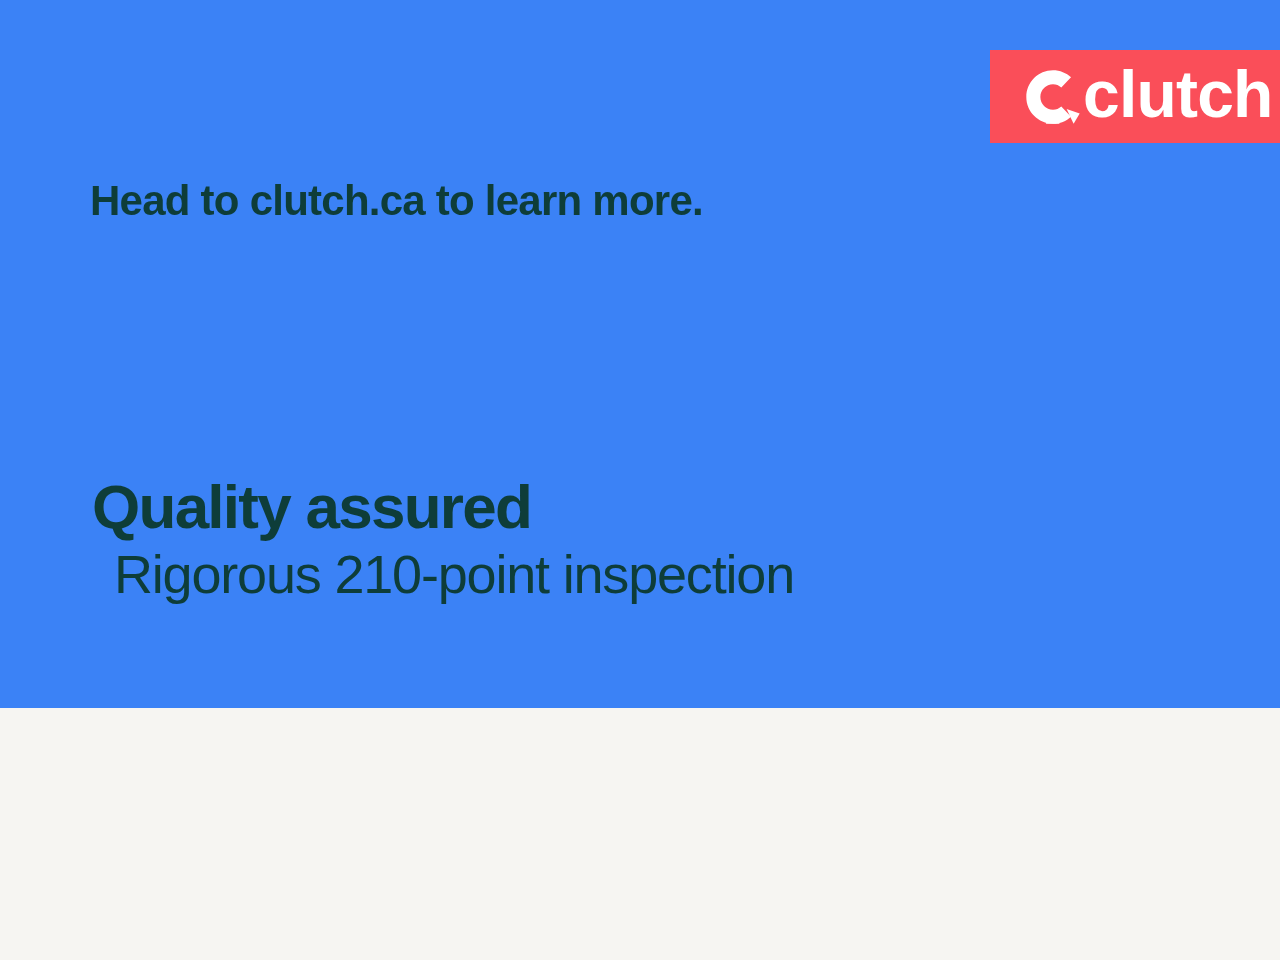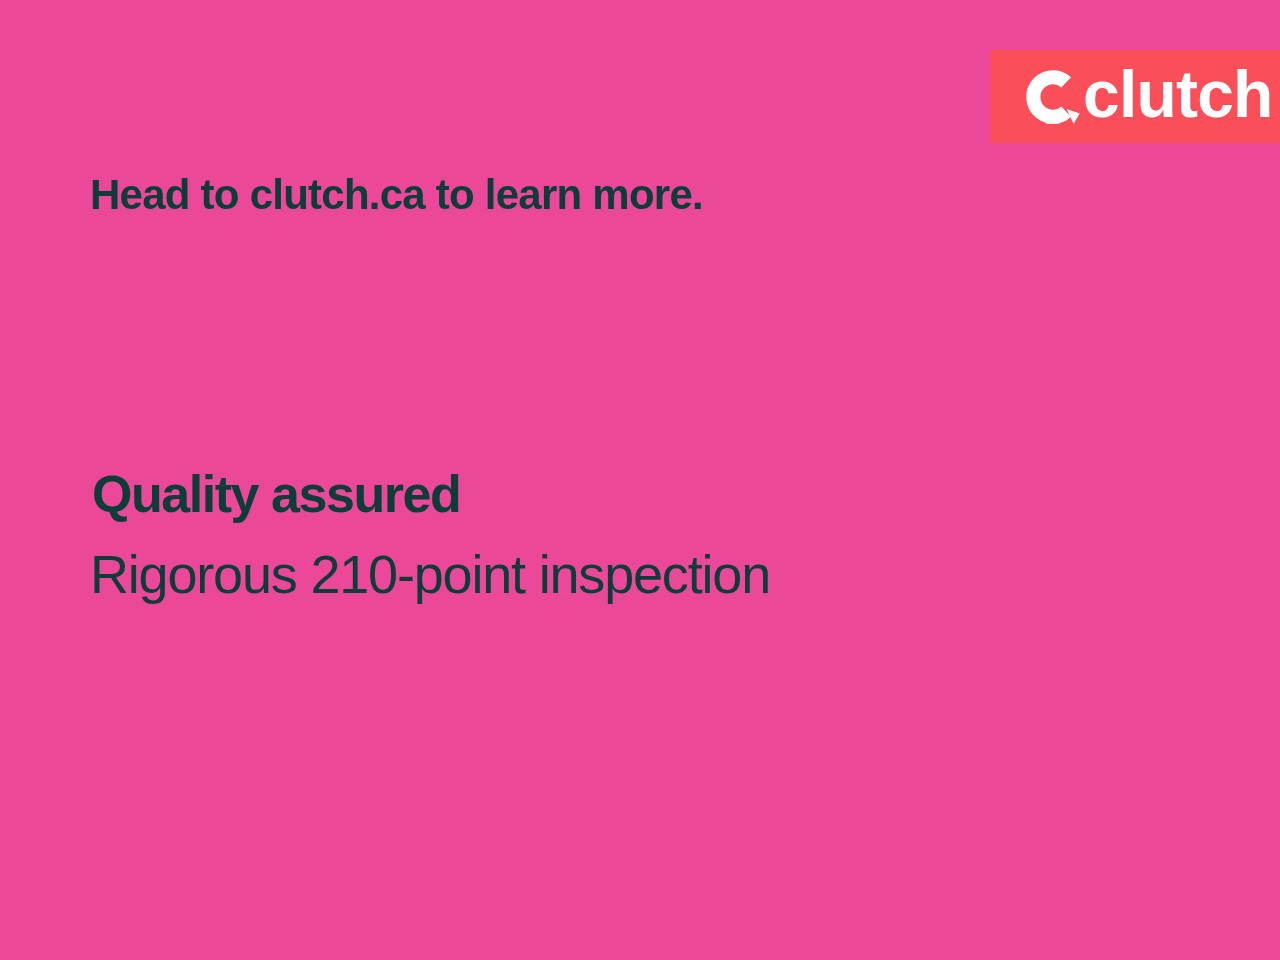--- a/index.html
+++ b/index.html
@@ -12,22 +12,22 @@
     height: 960px;
     overflow: hidden;
     background: #f6f5f2;
     font-family: "Liberation Sans", sans-serif;
     -webkit-font-smoothing: antialiased;
   }
 
   .slide {
     position: relative;
     width: 1280px;
-    height: 960px;
-    background: #ec4899;
+    height: 708px;
+    background: #3b82f6;
     box-sizing: border-box;
   }
 
   
   .logo-block {
     position: absolute;
     top: 50px;
     left: 990px;
     width: 290px;
     height: 93px;
@@ -68,35 +68,35 @@
   
   .content {
     position: absolute;
     left: 90px;
     top: 0;
     width: 1000px;
   }
 
   .tagline {
     position: absolute;
-    top: 171px;
+    top: 177px;
     left: 0;
     font-size: 42px;
     line-height: 1.12;
     font-weight: 700;
     letter-spacing: -0.018em;
     color: #0e3d39;
     white-space: nowrap;
   }
 
   .headline {
     position: absolute;
     top: 432px;
     left: 2px;
-    font-size: 52px;
+    font-size: 62px;
     line-height: 1.06;
     font-weight: 700;
     letter-spacing: -0.028em;
     color: #0e3d39;
     white-space: nowrap;
   }
 
   .subcopy {
     position: absolute;
     top: 542px;
@@ -104,20 +104,21 @@
     font-size: 54px;
     line-height: 1.20;
     font-weight: 400;
     letter-spacing: -0.022em;
     color: #0e3d39;
   }
 
   .subcopy-line {
     display: block;
     white-space: nowrap;
+    margin-left: 24px;
   }
 </style>
 </head>
 <body>
 
 <div class="slide">
 
   <div class="logo-block">
     <div class="wordmark">
       <svg class="wordmark-mark" viewBox="0 0 100 100" aria-hidden="true">

